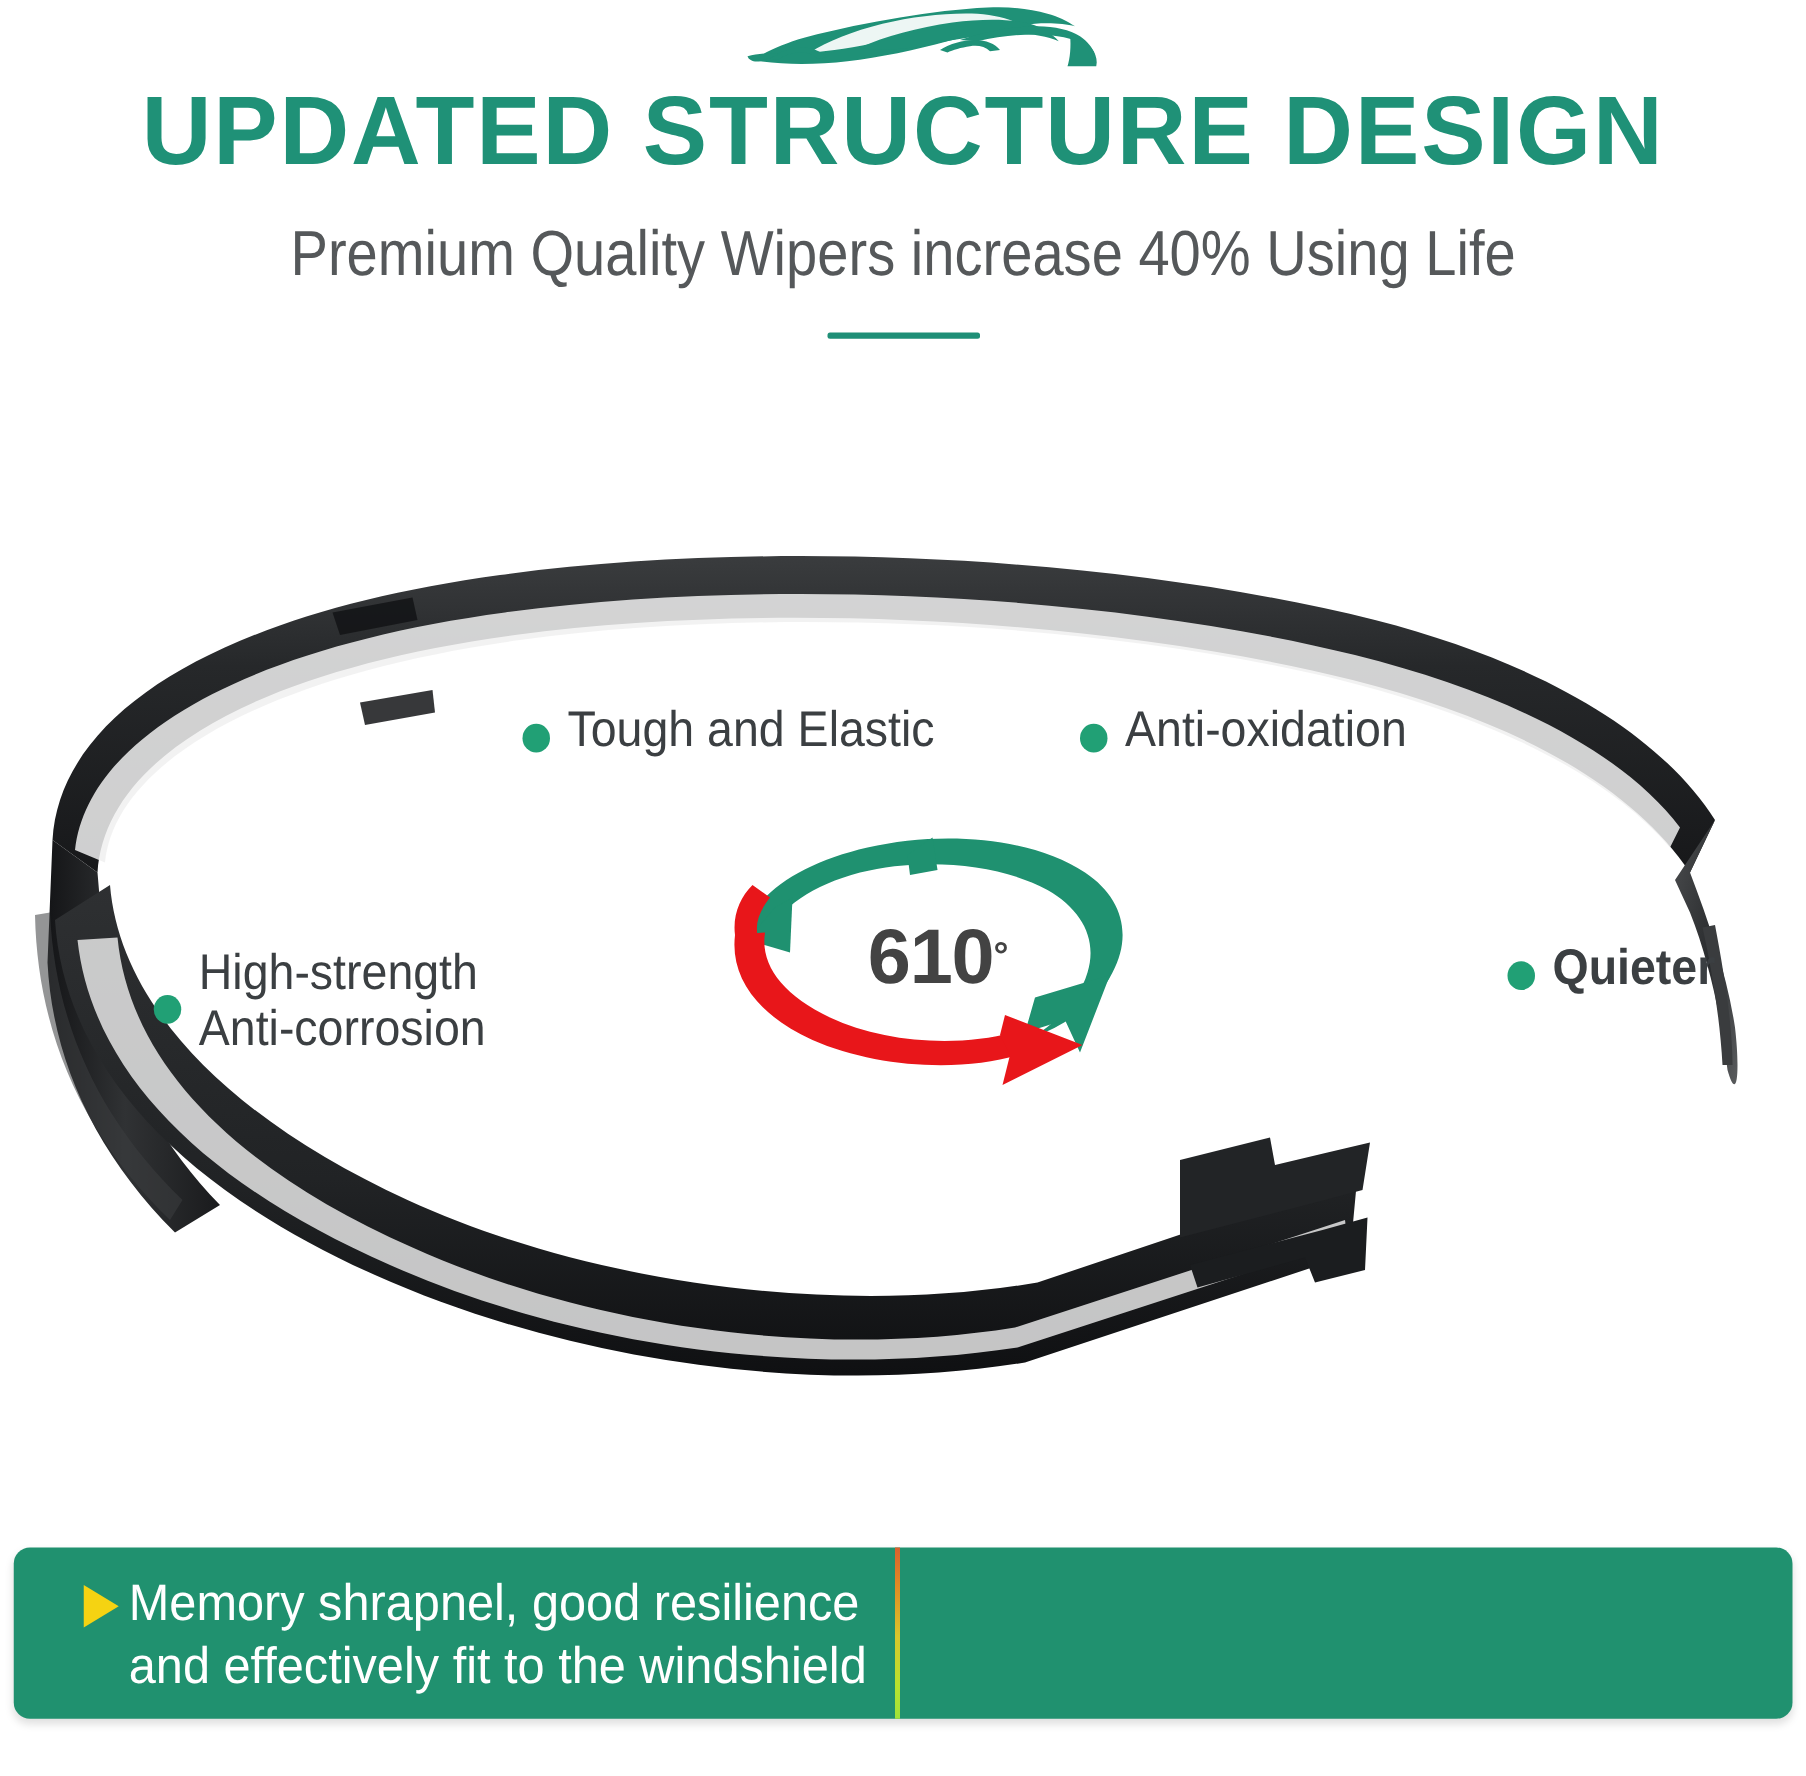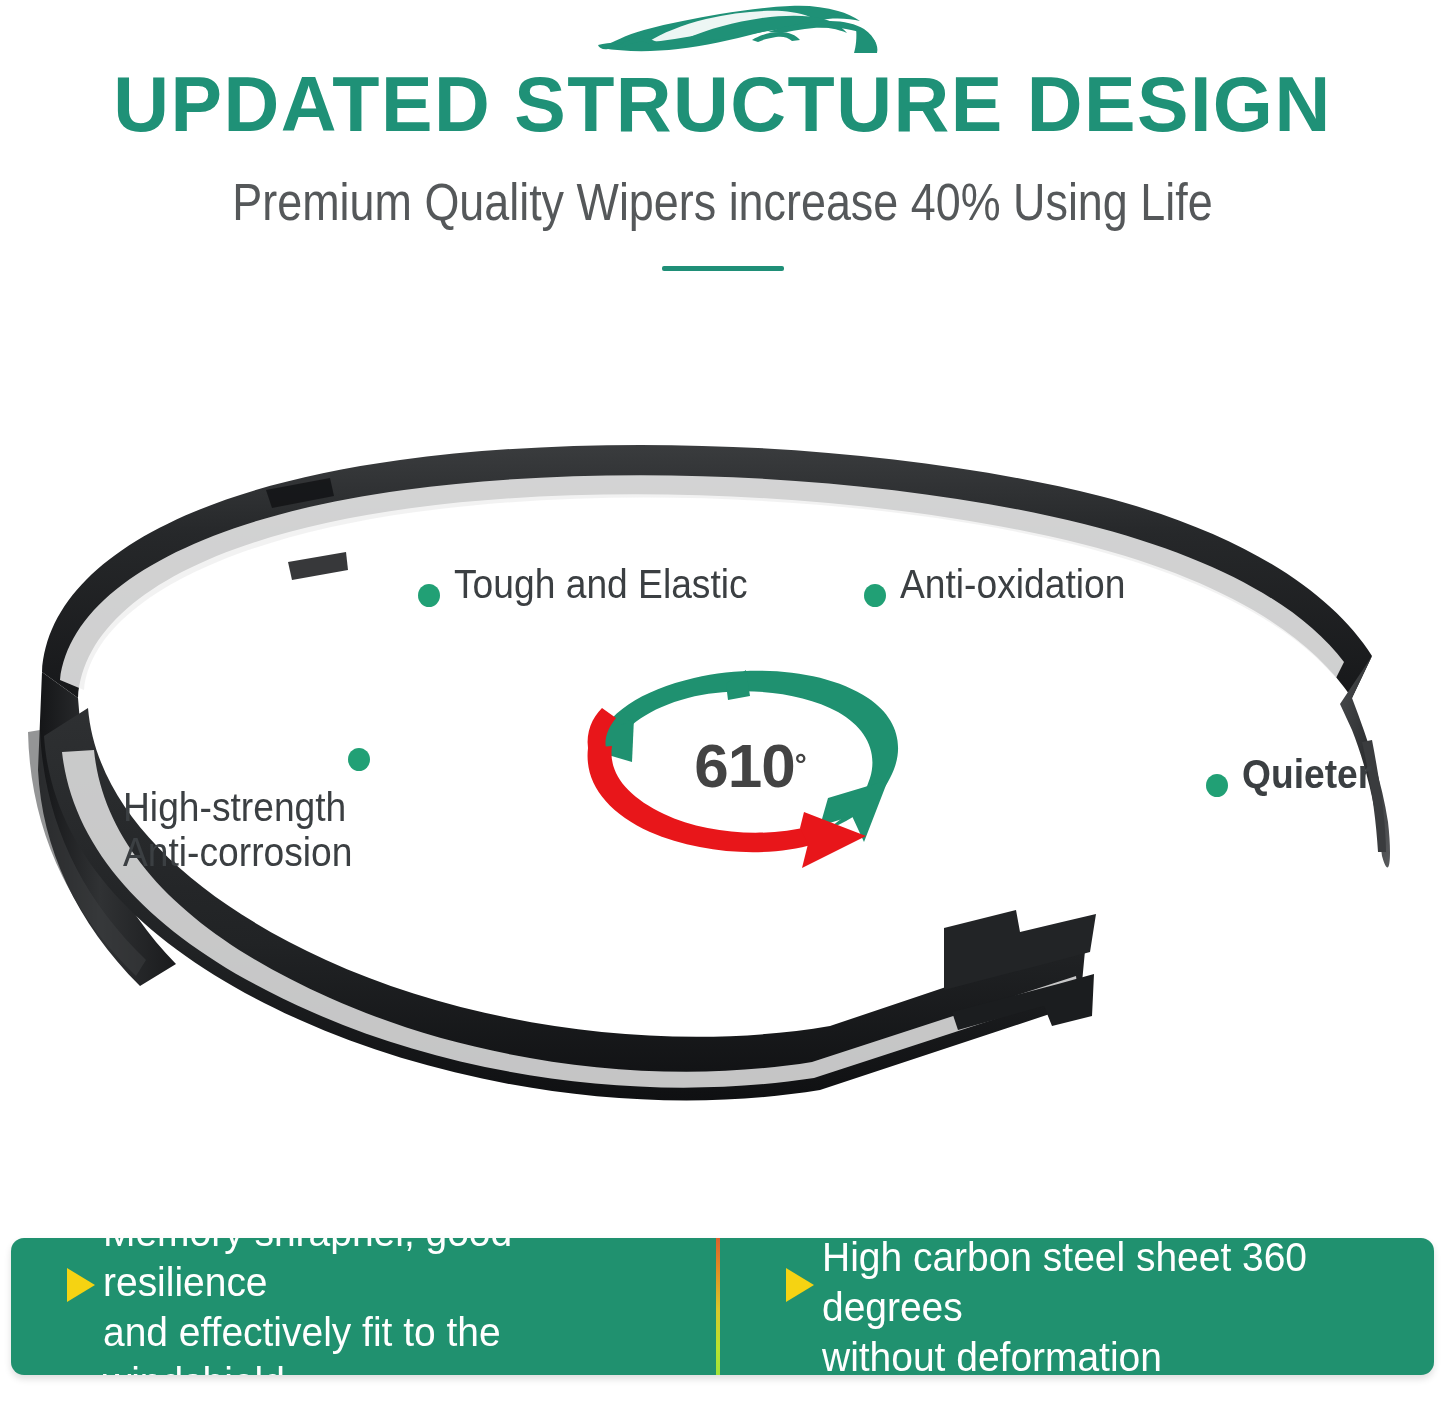--- a/index.html
+++ b/index.html
@@ -71,21 +71,21 @@
     top: 300px;
     width: 1445px;
     height: 930px;
   }
   .blade-svg { position: absolute; left: 0; top: 0; }
 
   
   .callout {
     position: absolute;
     display: flex;
-    align-items: flex-end;
+    align-items: center;
     gap: 14px;
   }
   .dot {
     flex: 0 0 auto;
     width: 22px;
     height: 23px;
     border-radius: 50%;
     background: #21a075;
     margin-top: 12px;
   }
@@ -93,21 +93,21 @@
     font-family: "Liberation Sans Narrow", "Liberation Sans", sans-serif;
     font-size: 40px;
     line-height: 45px;
     color: #3b3f42;
     transform: scaleX(0.93);
     transform-origin: left center;
     white-space: pre-line;
   }
   #c-tough    { left: 418px; top: 562px; }
   #c-anti-ox  { left: 864px; top: 562px; }
-  #c-high-str { left: 123px; top: 736px; flex-direction: column; }
+  #c-high-str { left: 123px; top: 756px; }
   #c-quieter  { left: 1206px; top: 752px; font-weight: bold; }
 
   
   .badge360 {
     position: absolute;
     left: 576px;
     top: 656px;
     width: 340px;
     height: 222px;
   }
@@ -300,21 +300,16 @@
         <sup>°</sup>
     </div>
   </div>
 
   <div class="banner-row">
     <div class="banner left">
       <span class="tri"></span>
       <span class="banner-text">Memory shrapnel, good resilience
 and effectively fit to the windshield</span>
     </div>
-    <div class="banner right">
-      <span class="tri"></span>
-      <span class="banner-text">High carbon steel sheet 360 degrees
-without deformation</span>
-    </div>
   </div>
   <div class="divider"></div>
 
 </div>
 
 </body></html>

